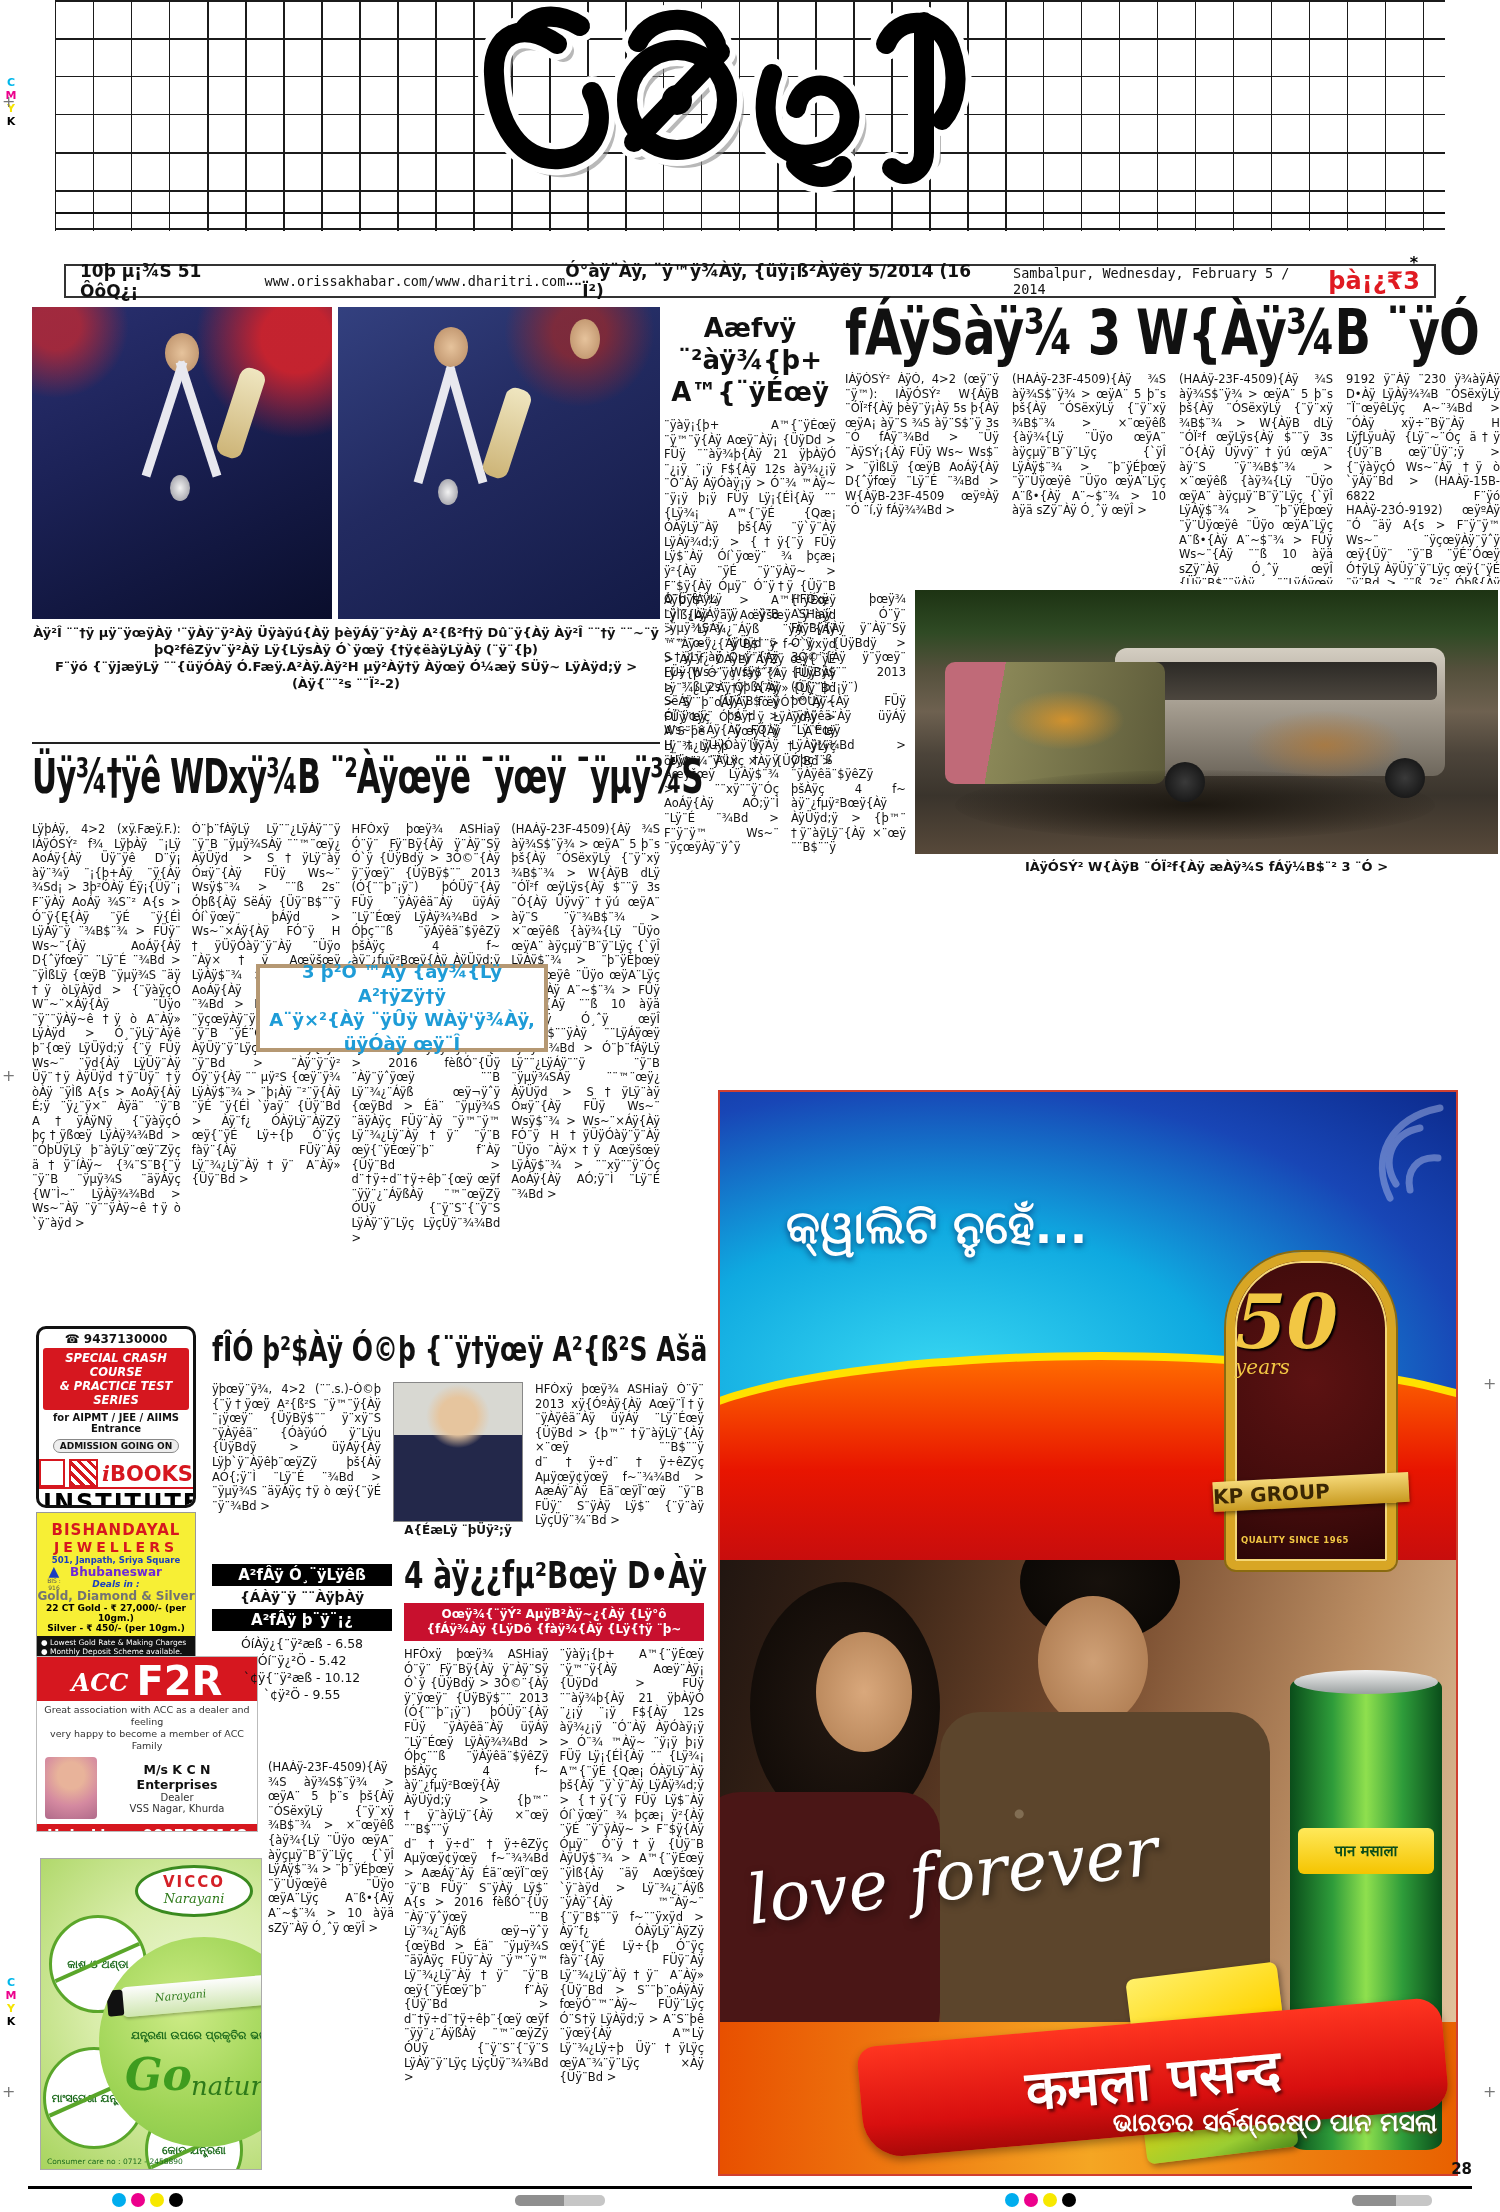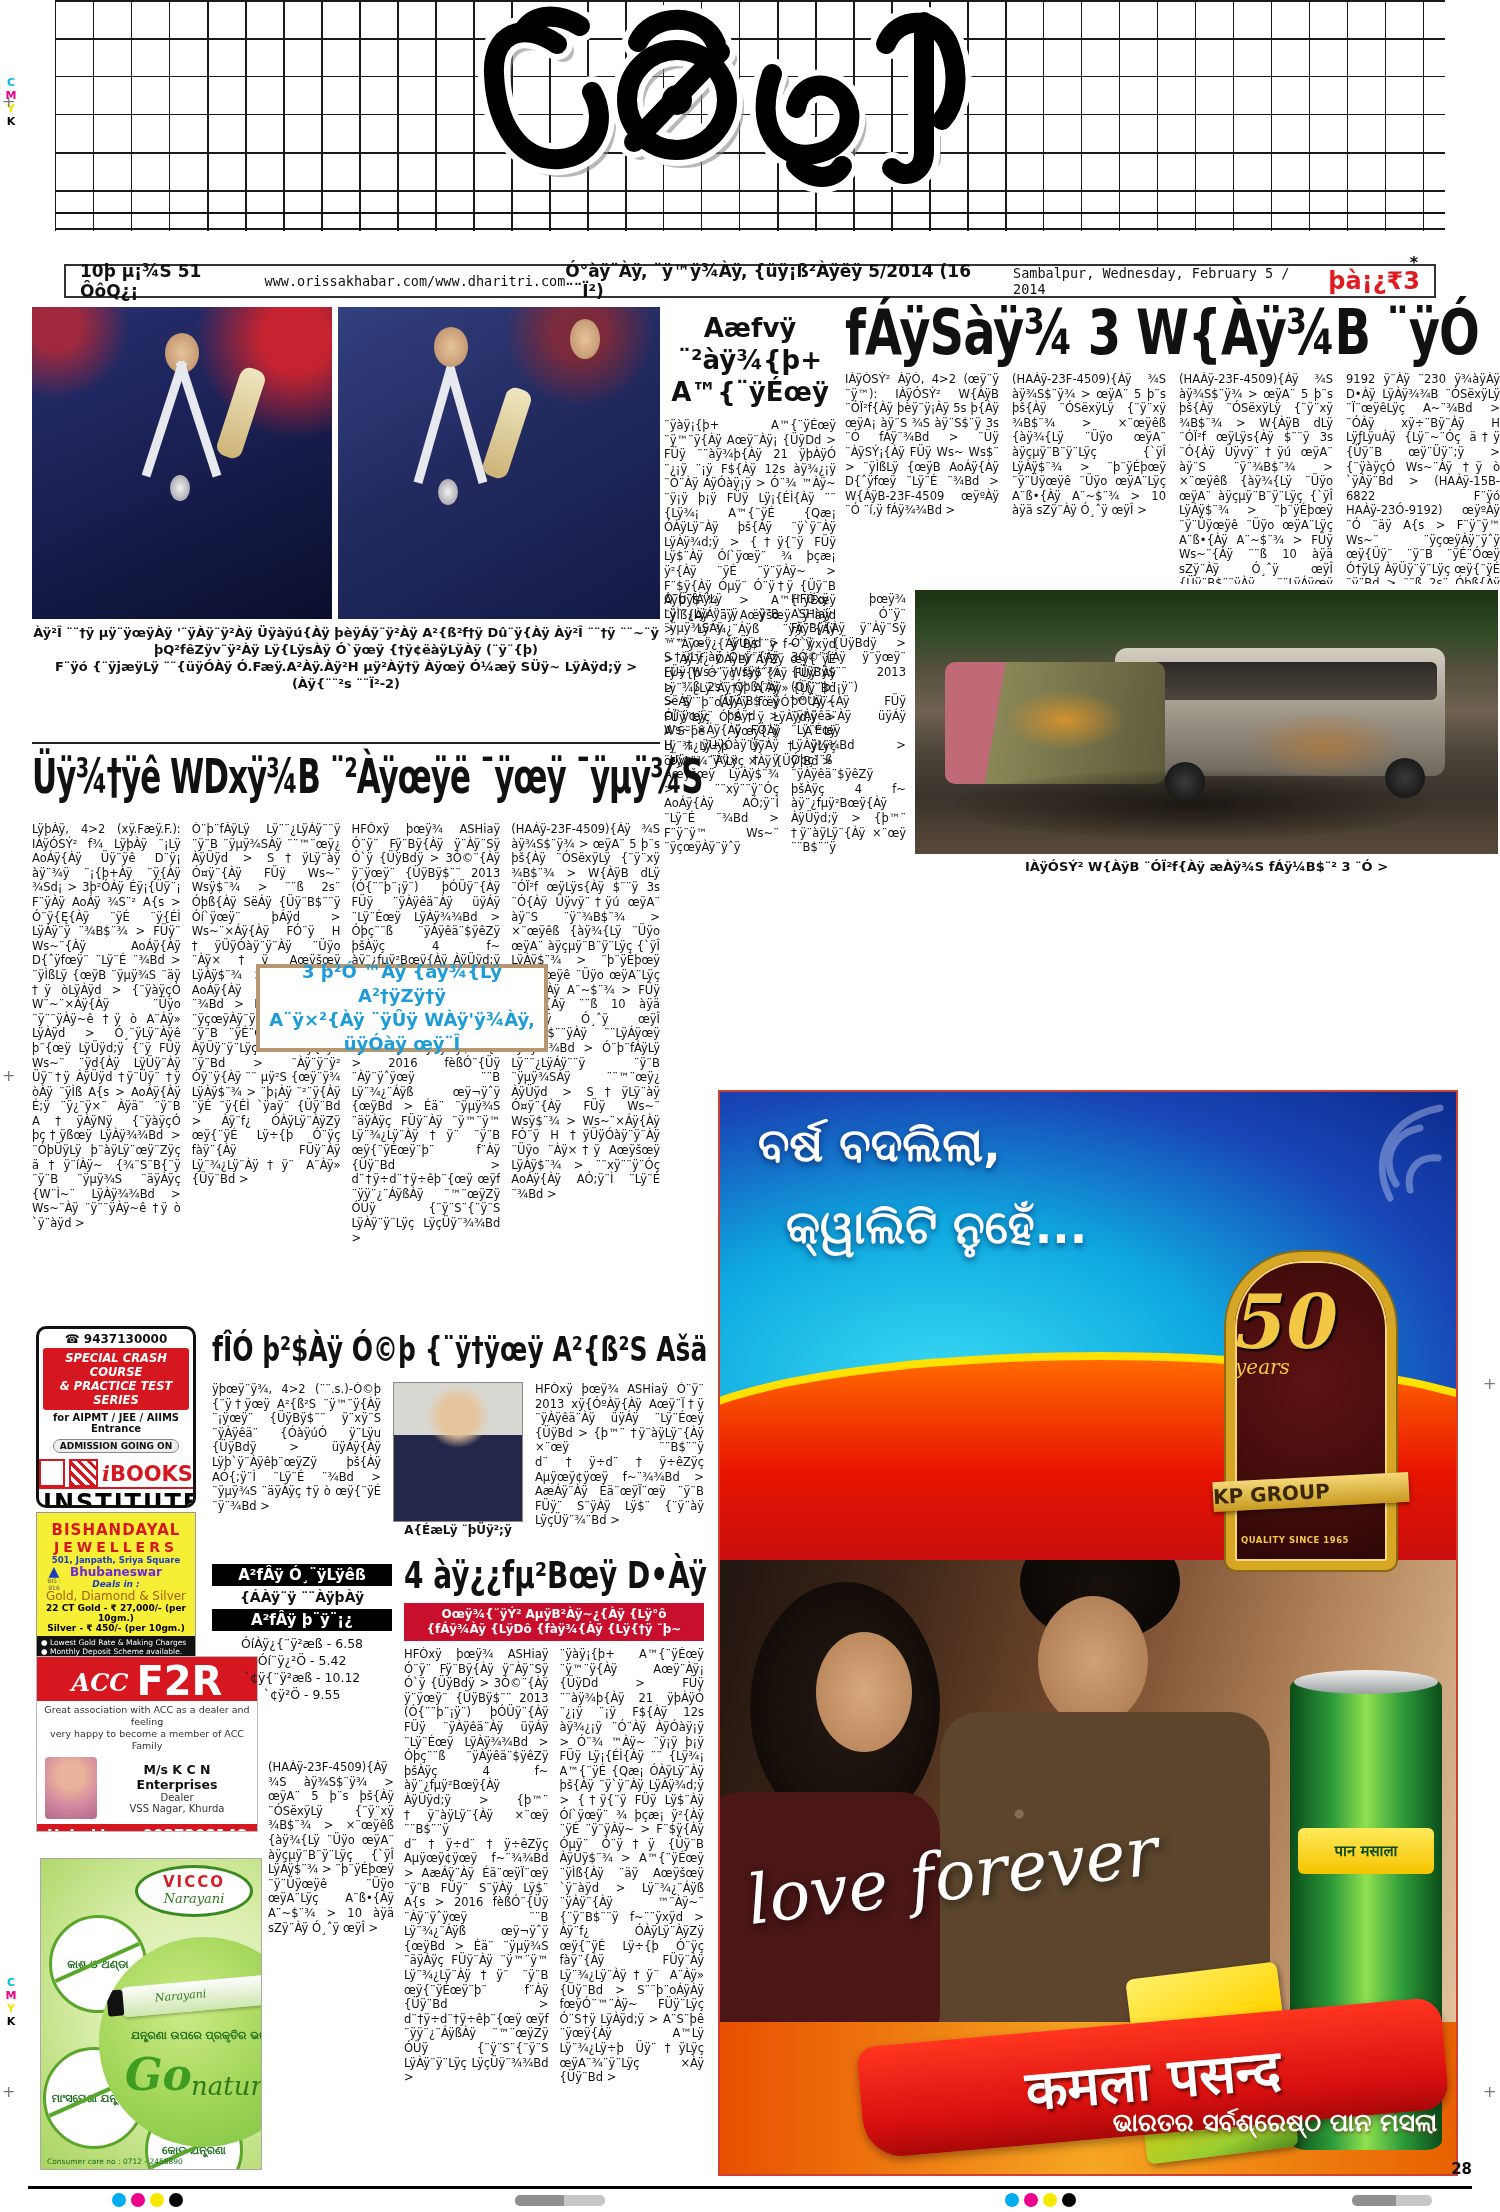--- a/index.html
+++ b/index.html
@@ -74,21 +74,21 @@
   .ib-books{color:#d6171f;font:bold 21px "DejaVu Sans",sans-serif;}
   .ib-books i{font-family:"DejaVu Serif",serif;}
   .ib-inst{font:bold 24px "DejaVu Sans",sans-serif;letter-spacing:2px;color:#000;border-top:2px solid #d6171f;display:inline-block;padding:0 4px;}
   .ad-bish{left:36px;top:1512px;width:160px;height:148px;background:#f7ef35;border:1px solid #999;
            text-align:center;overflow:hidden;font-family:"DejaVu Sans",sans-serif;box-sizing:border-box;padding-top:8px;}
   .bi-n1{color:#d6171f;font-weight:bold;font-size:15px;letter-spacing:1px;}
   .bi-n2{color:#d6171f;font-weight:bold;font-size:14px;letter-spacing:4px;}
   .bi-ad{color:#1a3ec0;font-size:8.5px;font-weight:bold;}
   .bi-city{color:#6d28d9;font-size:12px;font-weight:bold;}
   .bi-deals{color:#1a3ec0;font-size:9px;font-style:italic;font-weight:bold;}
-  .bi-items{color:#a16207;font-size:12px;font-weight:normal;}
+  .bi-items{color:#737373;font-size:12px;font-weight:bold;}
   .bi-price{color:#000;font-size:9px;font-weight:bold;}
   .bi-strip{background:#111;color:#fff;font-size:7.5px;text-align:left;padding:2px 4px;margin-top:3px;}
   .bi-logo{position:absolute;left:4px;top:52px;width:26px;text-align:center;}
   .bi-tri{color:#1a3ec0;font-size:14px;line-height:12px;}
   .bi-916{font-size:6px;color:#555;}
   .ad-acc{left:36px;top:1656px;width:222px;height:176px;border:1px solid #bbb;background:#fff;overflow:hidden;box-sizing:border-box;}
   .acc-band{background:#d6171f;color:#fff;display:flex;align-items:flex-end;justify-content:center;gap:8px;height:44px;}
   .acc-brand{font:bold italic 24px "DejaVu Serif",serif;padding-bottom:4px;}
   .acc-model{font:bold 40px/40px "DejaVu Sans",sans-serif;}
   .acc-desc{font:9.5px/12px "DejaVu Sans",sans-serif;text-align:center;color:#333;margin:3px 6px;}
@@ -437,21 +437,20 @@
 
   <div class="abs kamala">
     <div class="k-top">
       <svg class="k-floral" width="180" height="120" viewBox="0 0 180 120">
         <g fill="none" stroke="#b9c6ee" stroke-width="7" stroke-linecap="round">
           <path d="M170,10 C120,20 100,60 120,100"></path>
             <path d="M150,30 C120,36 112,64 126,86"></path>
           <path d="M168,60 C146,58 136,74 140,92"></path>
         </g>
       </svg>
-      <div class="k-h1">ବର୍ଷ ବଦଲିଲା,</div>
       <div class="k-h2">କ୍ୱାଲିଟି ନୁହେଁ...</div>
     </div>
     <div class="k-photo">
       <div class="k-blob" style="left:30px;top:90px;width:190px;height:250px;background:radial-gradient(#241912,#120c08 75%);"></div>
       <div class="k-blob" style="left:96px;top:140px;width:96px;height:120px;background:radial-gradient(#d9a87c,#b07e52);"></div>
       <div class="k-blob" style="left:300px;top:30px;width:160px;height:120px;background:radial-gradient(#17110c,#0b0805 75%);"></div>
       <div class="k-blob" style="left:318px;top:104px;width:110px;height:130px;background:radial-gradient(#cfa076,#a8754a);"></div>
       <div class="k-blob" style="left:220px;top:220px;width:330px;height:340px;border-radius:40px;background:
            radial-gradient(circle at 24% 30%, rgba(240,230,200,.25) 0 4px, transparent 5px),#5c452c;"></div>
       <div class="k-blob" style="left:-20px;top:300px;width:240px;height:260px;border-radius:40px;background:#4a1616;"></div>

